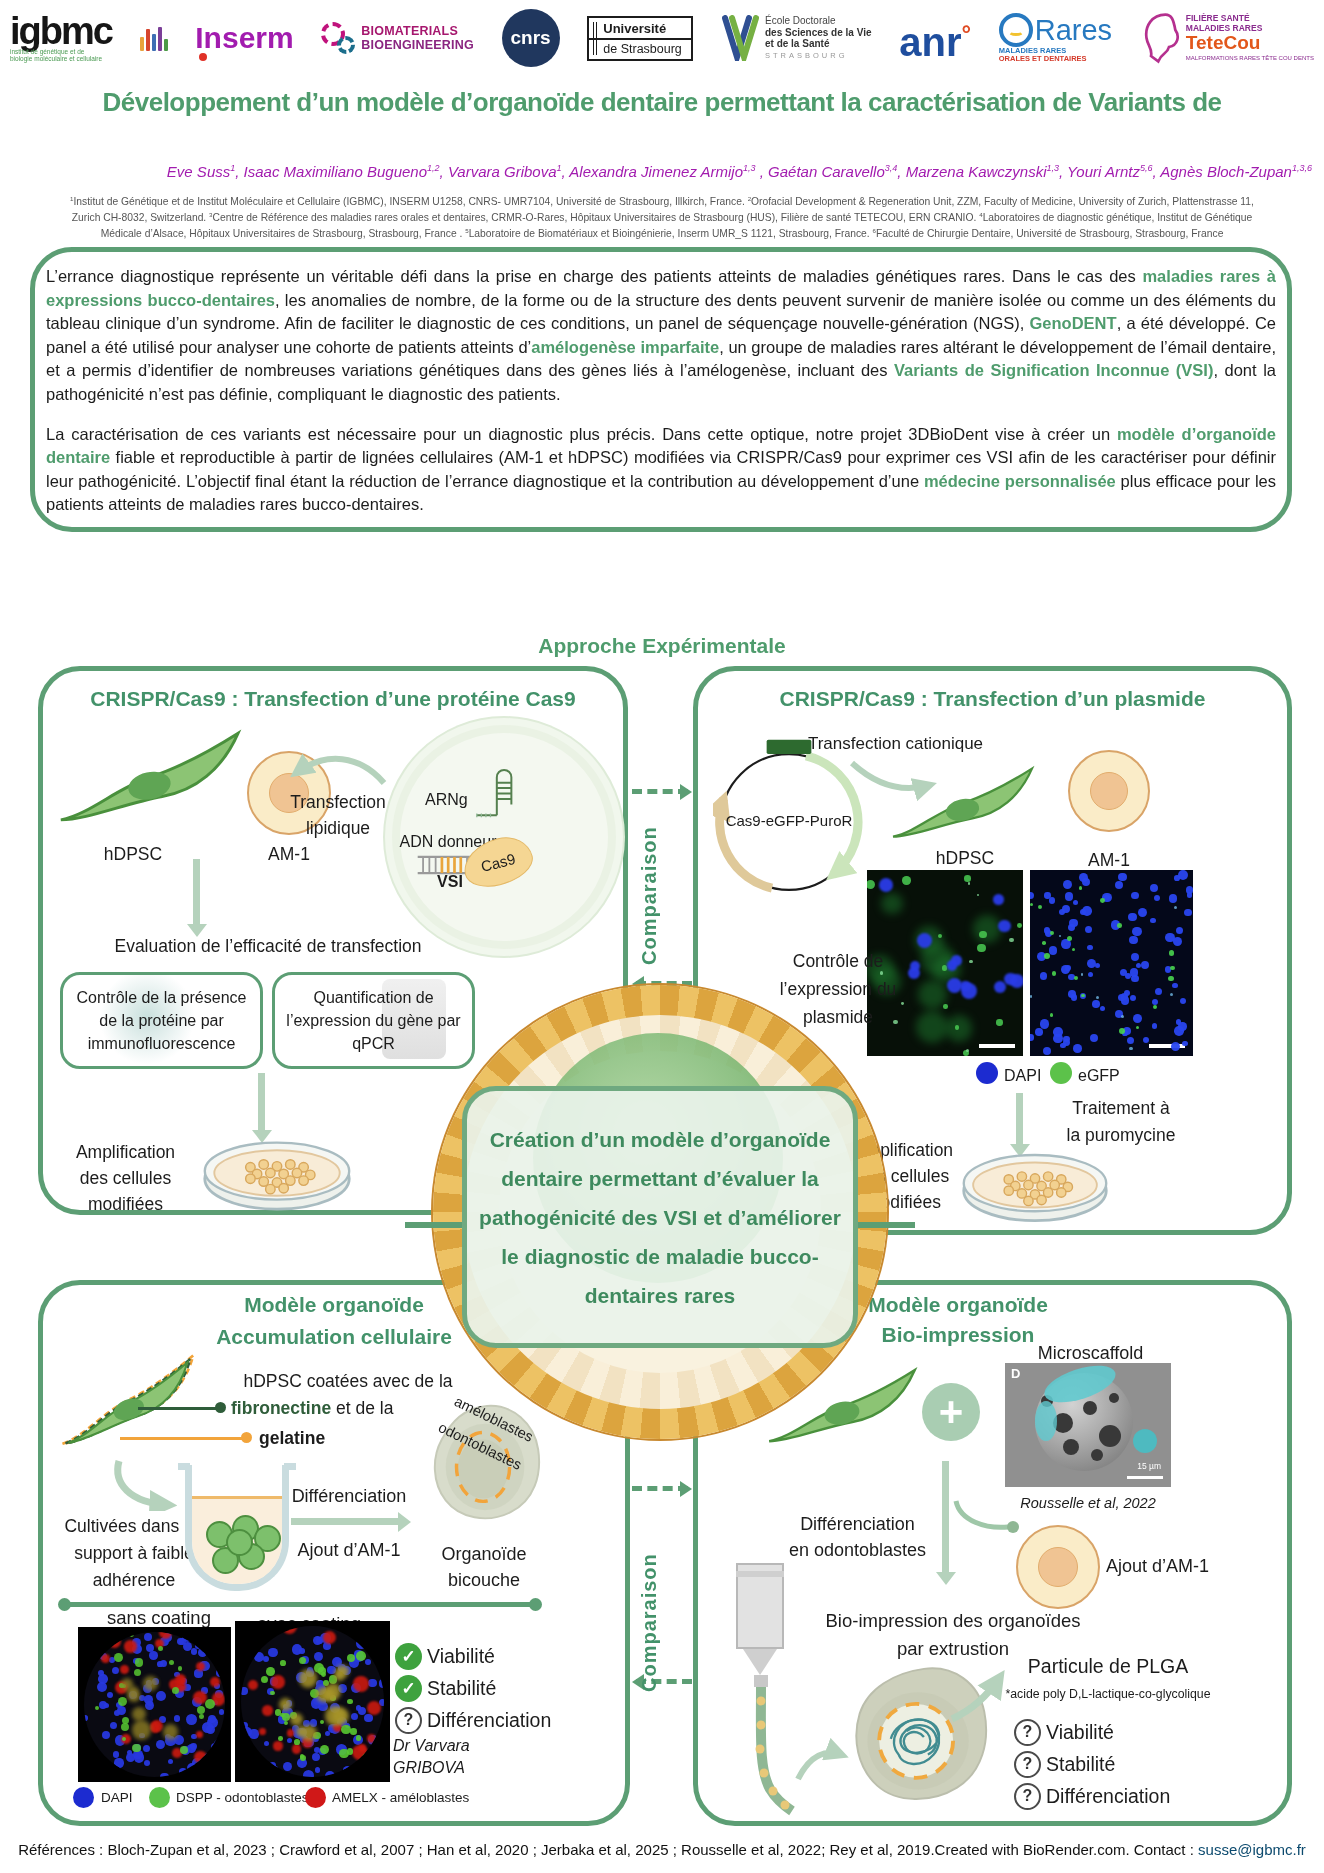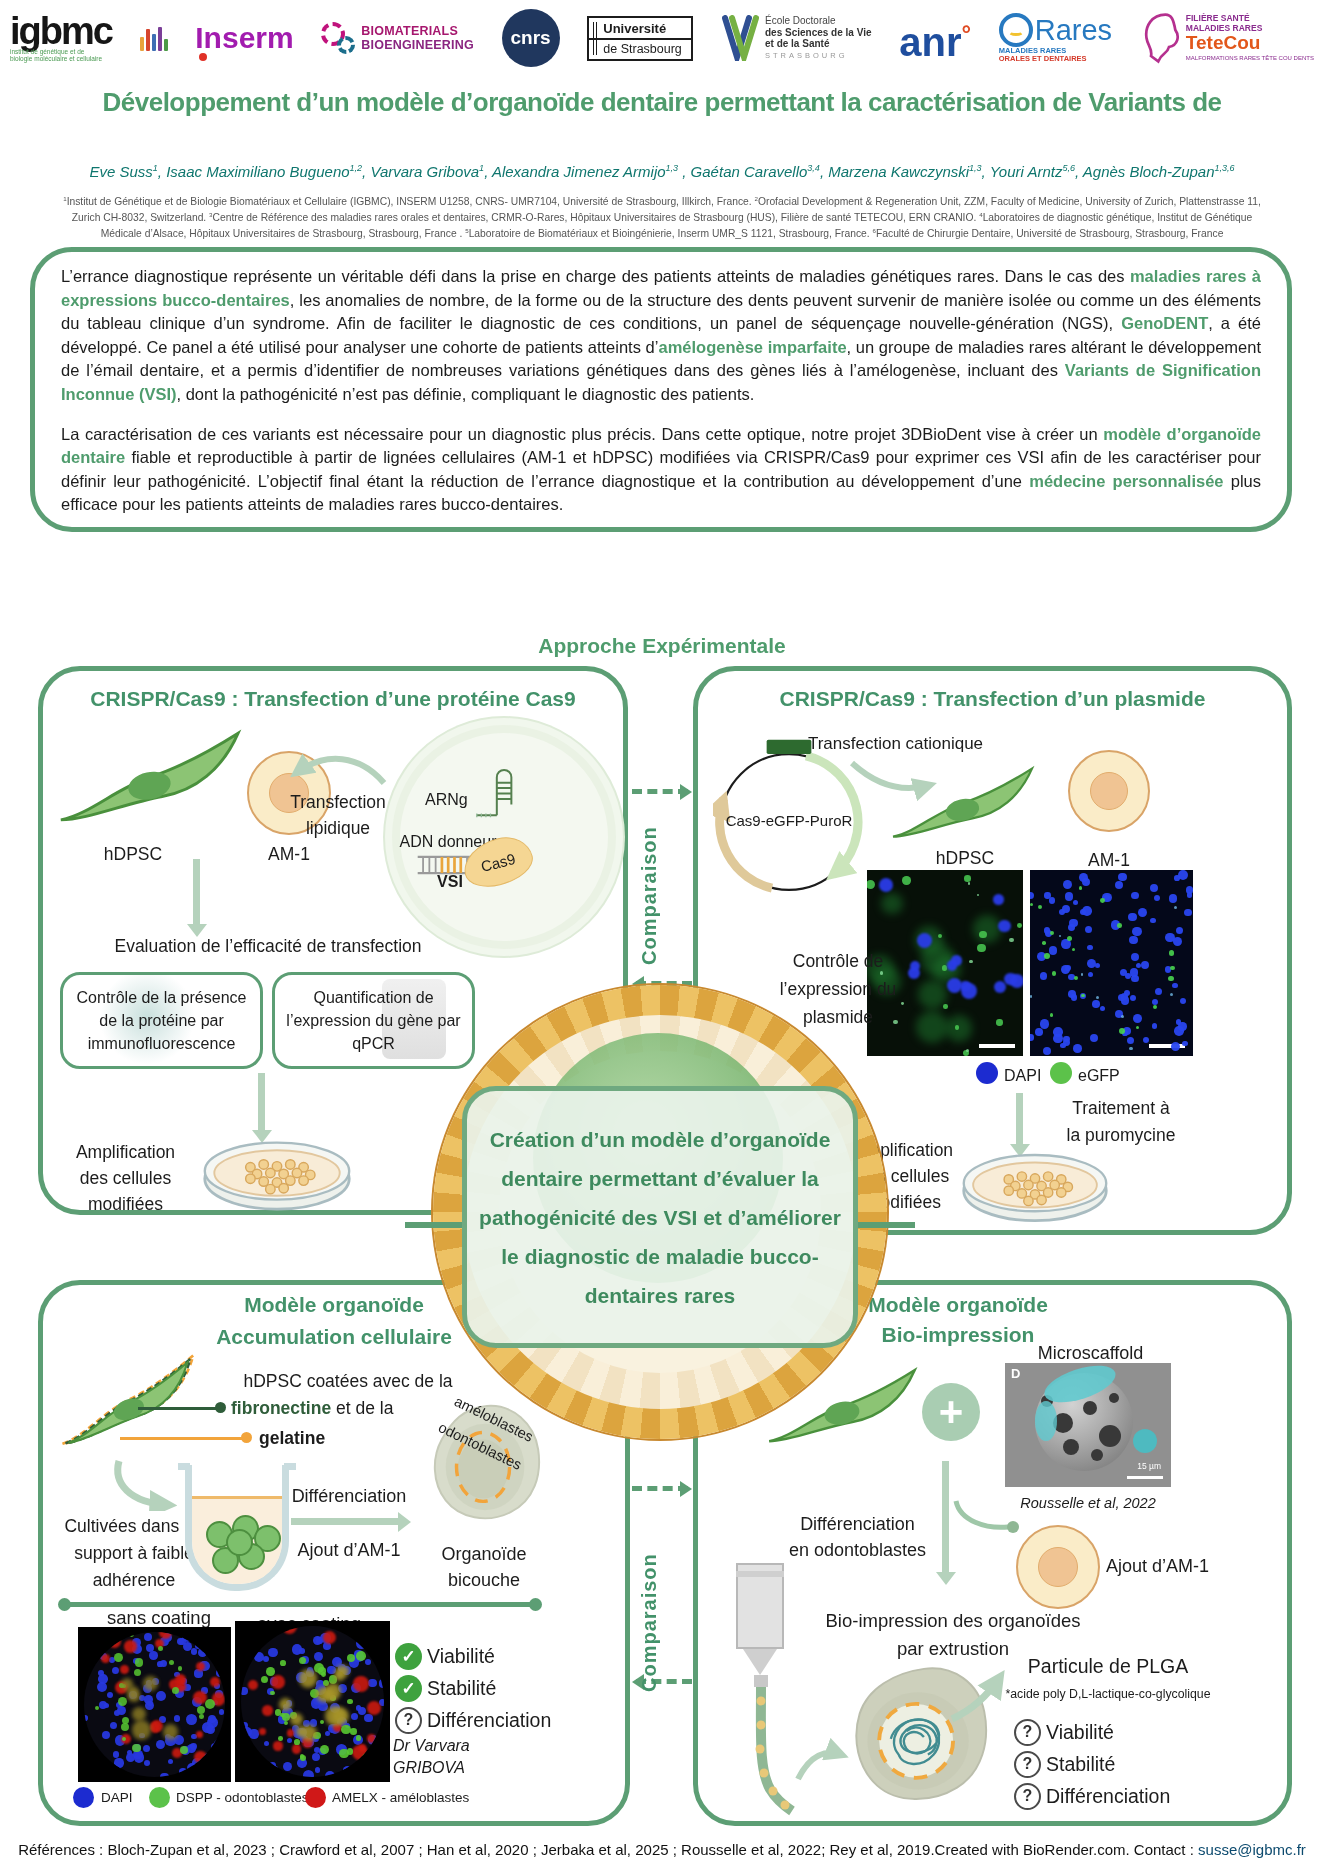--- a/index.html
+++ b/index.html
@@ -35,24 +35,24 @@
 .anr-txt{font-size:40px;font-weight:bold;line-height:40px}
 .orares-O{width:34px;height:34px;border:4px solid #2779C0;border-radius:50%;position:relative}
 .orares-O i{position:absolute;left:5px;top:10px;width:16px;height:9px;border:3px solid transparent;border-bottom-color:#F2C22E;border-radius:50%}
 .orares-txt{font-size:29px;color:#2779C0;line-height:28px}
 .orares-sub{font-size:7.5px;font-weight:bold;line-height:8.5px}
 .tc-col{font-size:8.5px;font-weight:bold;color:#8A2B8E;line-height:10px}
 .tc-col .big{font-size:19px;color:#E2571B;line-height:20px}
 .tc-col .tiny{font-size:6px;font-weight:normal}
 
 #maintitle{left:20px;top:84px;width:1284px;text-align:center;font-size:26px;font-weight:bold;color:#4F9C6D;line-height:37px;letter-spacing:-0.5px}
-#authors{left:12px;top:163px;width:1300px;text-align:center;font-style:italic;font-size:15px;color:#0f766e}
+#authors{left:12px;top:163px;width:1300px;text-align:right;font-style:italic;font-size:15px;color:#a21caf}
 .affil{left:22px;width:1280px;text-align:center;font-size:10.3px;color:#555;line-height:16px}
 
-#abstract{left:30px;top:247px;width:1262px;height:285px;border:5px solid #5C9E74;border-radius:42px;background:#fff;padding:13px 26px;font-size:16.5px;line-height:23.6px;text-align:justify}
+#abstract{left:30px;top:247px;width:1262px;height:285px;border:5px solid #5C9E74;border-radius:42px;background:#fff;padding:13px 11px;font-size:16.5px;line-height:23.6px;text-align:justify}
 #abstract p+p{margin-top:16px}
 #secheading{left:0;top:634px;width:1324px;text-align:center;font-size:21px;font-weight:bold;color:#4F9C6D}
 
 .gbox{position:absolute;border:5px solid #5C9E74;border-radius:42px;background:#fff;z-index:1}
 .bxtitle{position:absolute;width:100%;text-align:center;font-size:21px;font-weight:bold;color:#43926A}
 .txt{position:absolute;font-size:17.5px;line-height:26px;color:#1c1c1c}
 .minibox{position:absolute;border:3px solid #5C9E74;border-radius:20px;background:#fff;display:flex;align-items:center;justify-content:center;text-align:center;font-size:16px;line-height:23px;padding:6px;overflow:hidden}
 .minibox .deco{position:absolute;z-index:0;pointer-events:none}
 .minibox span{position:relative;z-index:1}
 
@@ -209,21 +209,21 @@
         <div class="big">TeteCou</div>
         <div class="tiny">MALFORMATIONS RARES TÊTE COU DENTS</div>
       </div>
     </div>
   </div>
 
   <div id="maintitle" class="abs">
     <div>Développement d’un modèle d’organoïde dentaire permettant la caractérisation de Variants de</div>
   </div>
   <div id="authors" class="abs"><span>Eve Suss</span><span class="sup">1</span><span>, Isaac Maximiliano Bugueno</span><span class="sup">1,2</span><span>, Varvara Gribova</span><span class="sup">1</span><span>, Alexandra Jimenez Armijo</span><span class="sup">1,3</span><span> , Gaétan Caravello</span><span class="sup">3,4</span><span>, Marzena Kawczynski</span><span class="sup">1,3</span><span>, Youri Arntz</span><span class="sup">5,6</span><span>, Agnès Bloch-Zupan</span><span class="sup">1,3,6</span></div>
-  <div class="abs affil" style="top:194px"><span class="sup">1</span><span>Institut de Génétique et de Biologie Biomatériaux et Cellulaire (IGBMC), INSERM U1258, CNRS- UMR7104, Université de Strasbourg, Illkirch, France. </span><span class="sup">2</span><span>Orofacial Development &amp; Regeneration Unit, ZZM, Faculty of Medicine, University of Zurich, Plattenstrasse 11,</span></div>
+  <div class="abs affil" style="top:194px"><span class="sup">1</span><span>Institut de Génétique et de Institut Moléculaire et Cellulaire (IGBMC), INSERM U1258, CNRS- UMR7104, Université de Strasbourg, Illkirch, France. </span><span class="sup">2</span><span>Orofacial Development &amp; Regeneration Unit, ZZM, Faculty of Medicine, University of Zurich, Plattenstrasse 11,</span></div>
   <div class="abs affil" style="top:210px"><span>Zurich CH-8032, Switzerland. </span><span class="sup">3</span><span>Centre de Référence des maladies rares orales et dentaires, CRMR-O-Rares, Hôpitaux Universitaires de Strasbourg (HUS), Filière de santé TETECOU, ERN CRANIO. </span><span class="sup">4</span><span>Laboratoires de diagnostic génétique, Institut de Génétique</span></div>
   <div class="abs affil" style="top:226px"><span>Médicale d’Alsace, Hôpitaux Universitaires de Strasbourg, Strasbourg, France . </span><span class="sup">5</span><span>Laboratoire de Biomatériaux et Bioingénierie, Inserm UMR_S 1121, Strasbourg, France. </span><span class="sup">6</span><span>Faculté de Chirurgie Dentaire, Université de Strasbourg, Strasbourg, France</span></div>
 
   <div id="abstract" class="abs">
     <p><span>L’errance diagnostique représente un véritable défi dans la prise en charge des patients atteints de maladies génétiques rares. Dans le cas des </span><span class="g">maladies rares à expressions bucco-dentaires</span><span>, les anomalies de nombre, de la forme ou de la structure des dents peuvent survenir de manière isolée ou comme un des éléments du tableau clinique d’un syndrome. Afin de faciliter le diagnostic de ces conditions, un panel de séquençage nouvelle-génération (NGS), </span><span class="g">GenoDENT</span><span>, a été développé. Ce panel a été utilisé pour analyser une cohorte de patients atteints d’</span><span class="g">amélogenèse imparfaite</span><span>, un groupe de maladies rares altérant le développement de l’émail dentaire, et a permis d’identifier de nombreuses variations génétiques dans des gènes liés à l’amélogenèse, incluant des </span><span class="g">Variants de Signification Inconnue (VSI)</span><span>, dont la pathogénicité n’est pas définie, compliquant le diagnostic des patients.</span></p>
     <p><span>La caractérisation de ces variants est nécessaire pour un diagnostic plus précis. Dans cette optique, notre projet 3DBioDent vise à créer un </span><span class="g">modèle d’organoïde dentaire</span><span> fiable et reproductible à partir de lignées cellulaires (AM-1 et hDPSC) modifiées via CRISPR/Cas9 pour exprimer ces VSI afin de les caractériser pour définir leur pathogénicité. L’objectif final étant la réduction de l’errance diagnostique et la contribution au développement d’une </span><span class="g">médecine personnalisée</span><span> plus efficace pour les patients atteints de maladies rares bucco-dentaires.</span></p>
   </div>
 
   <div id="secheading" class="abs">Approche Expérimentale</div>
 

